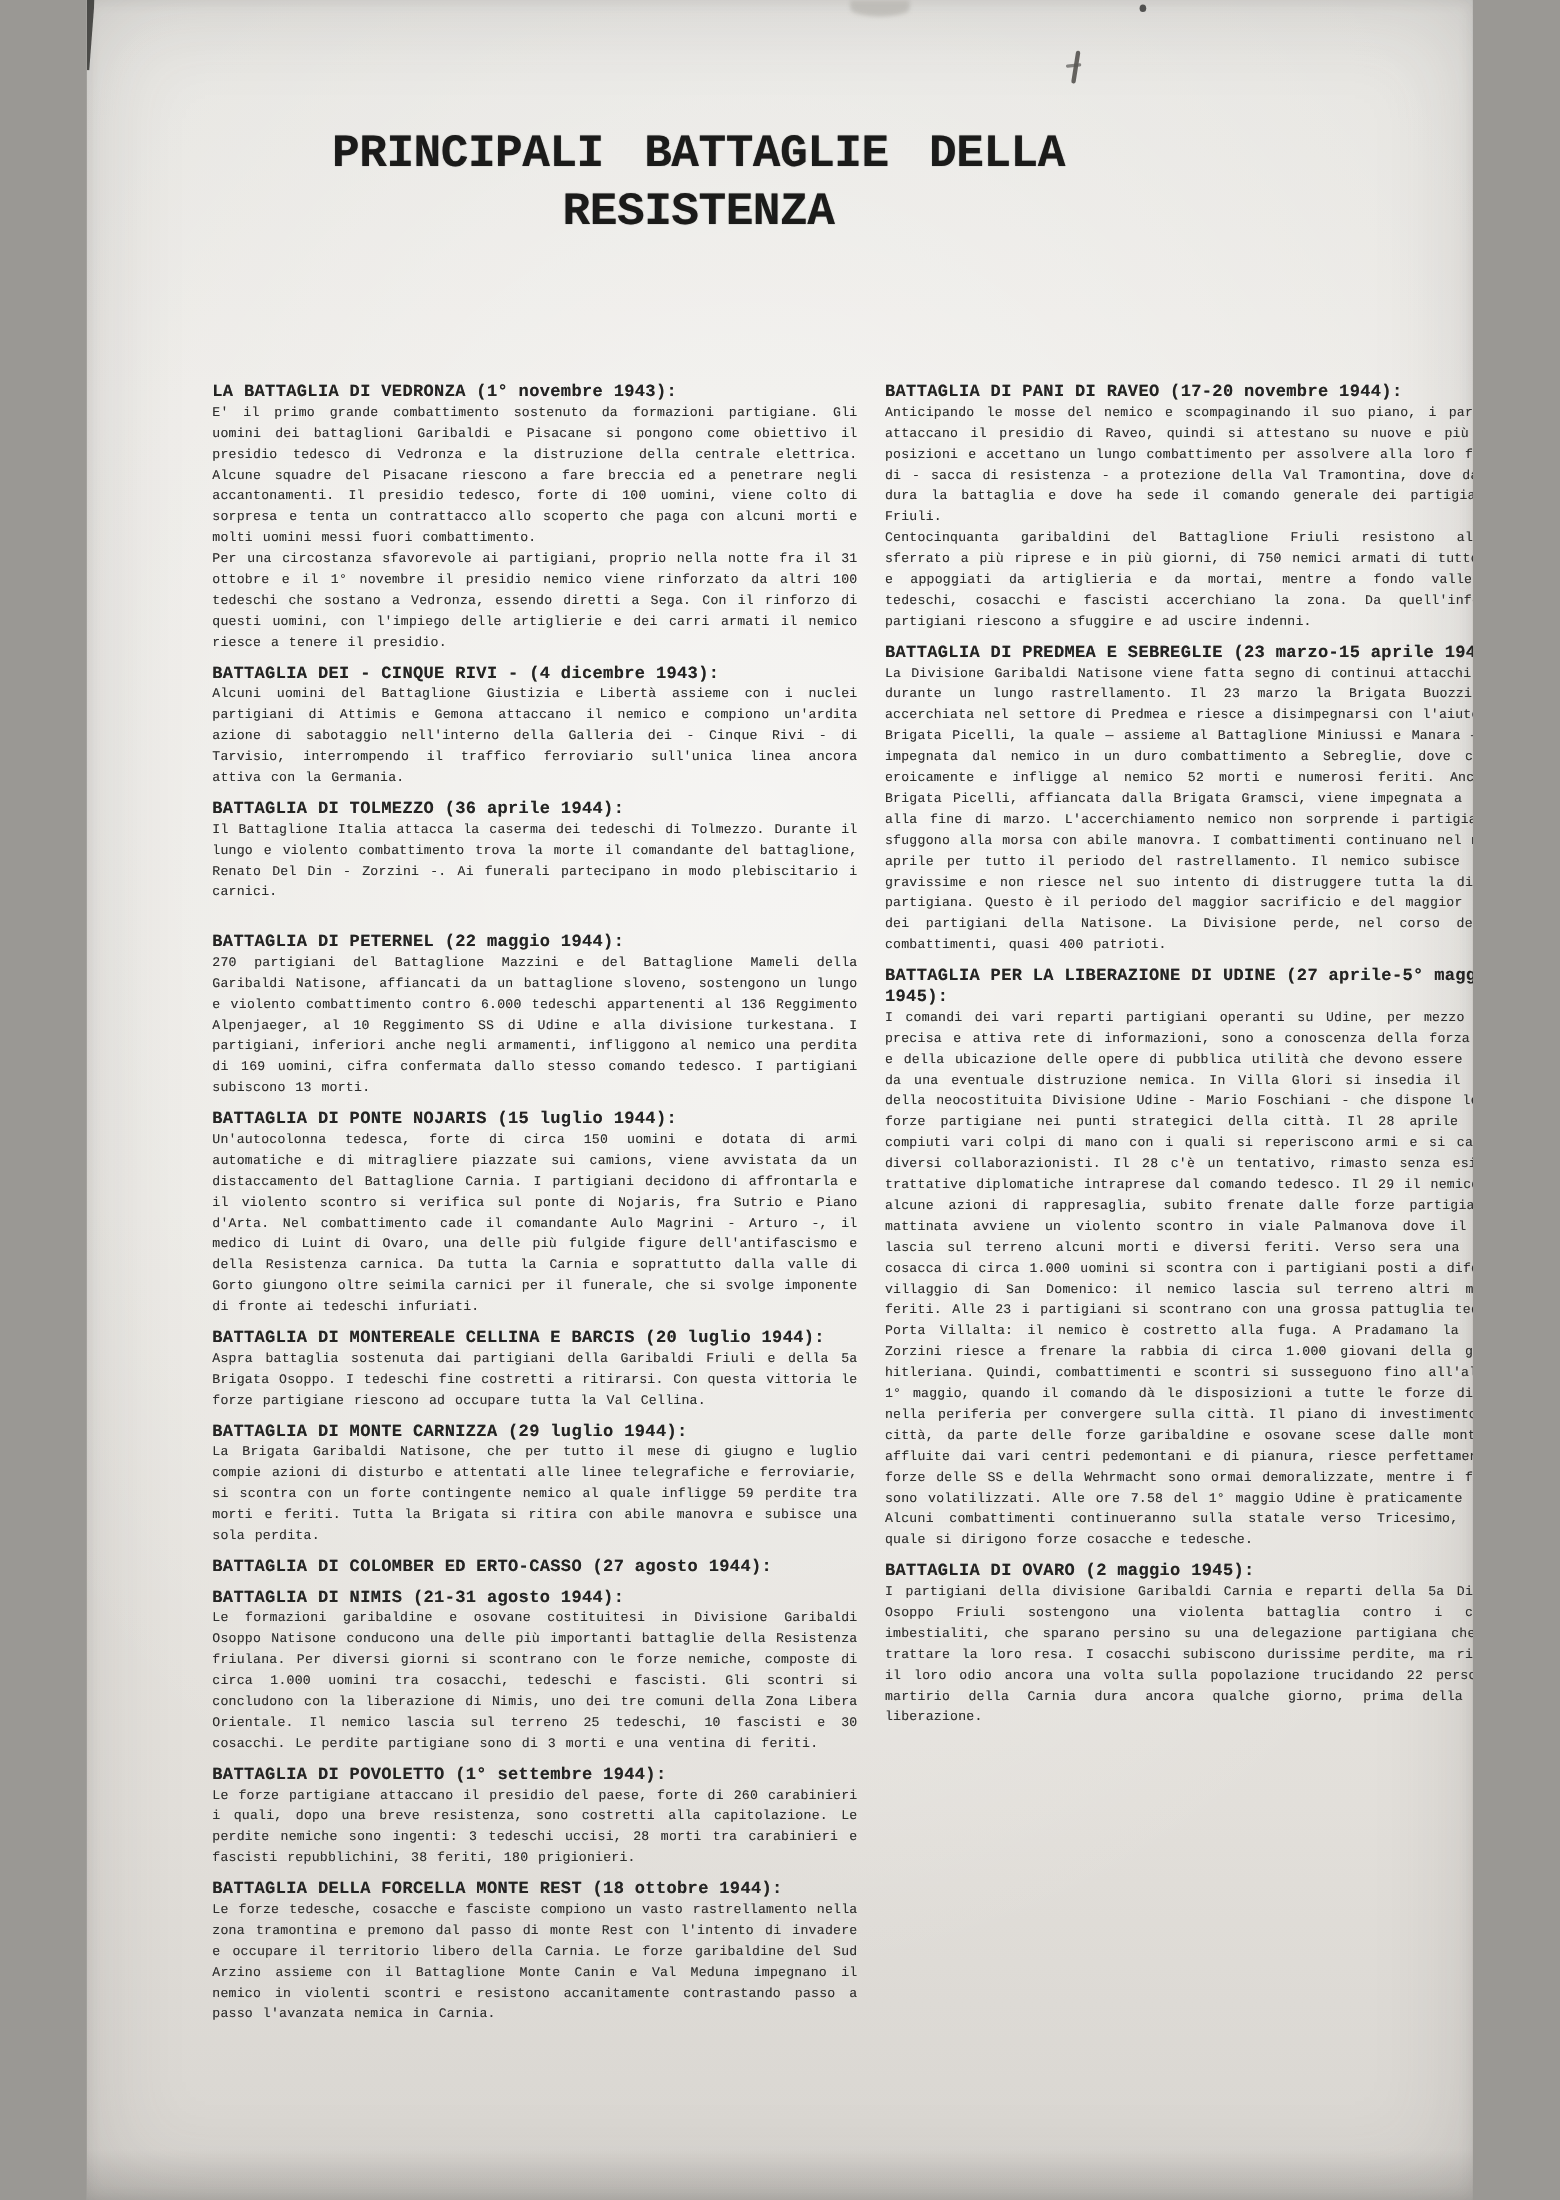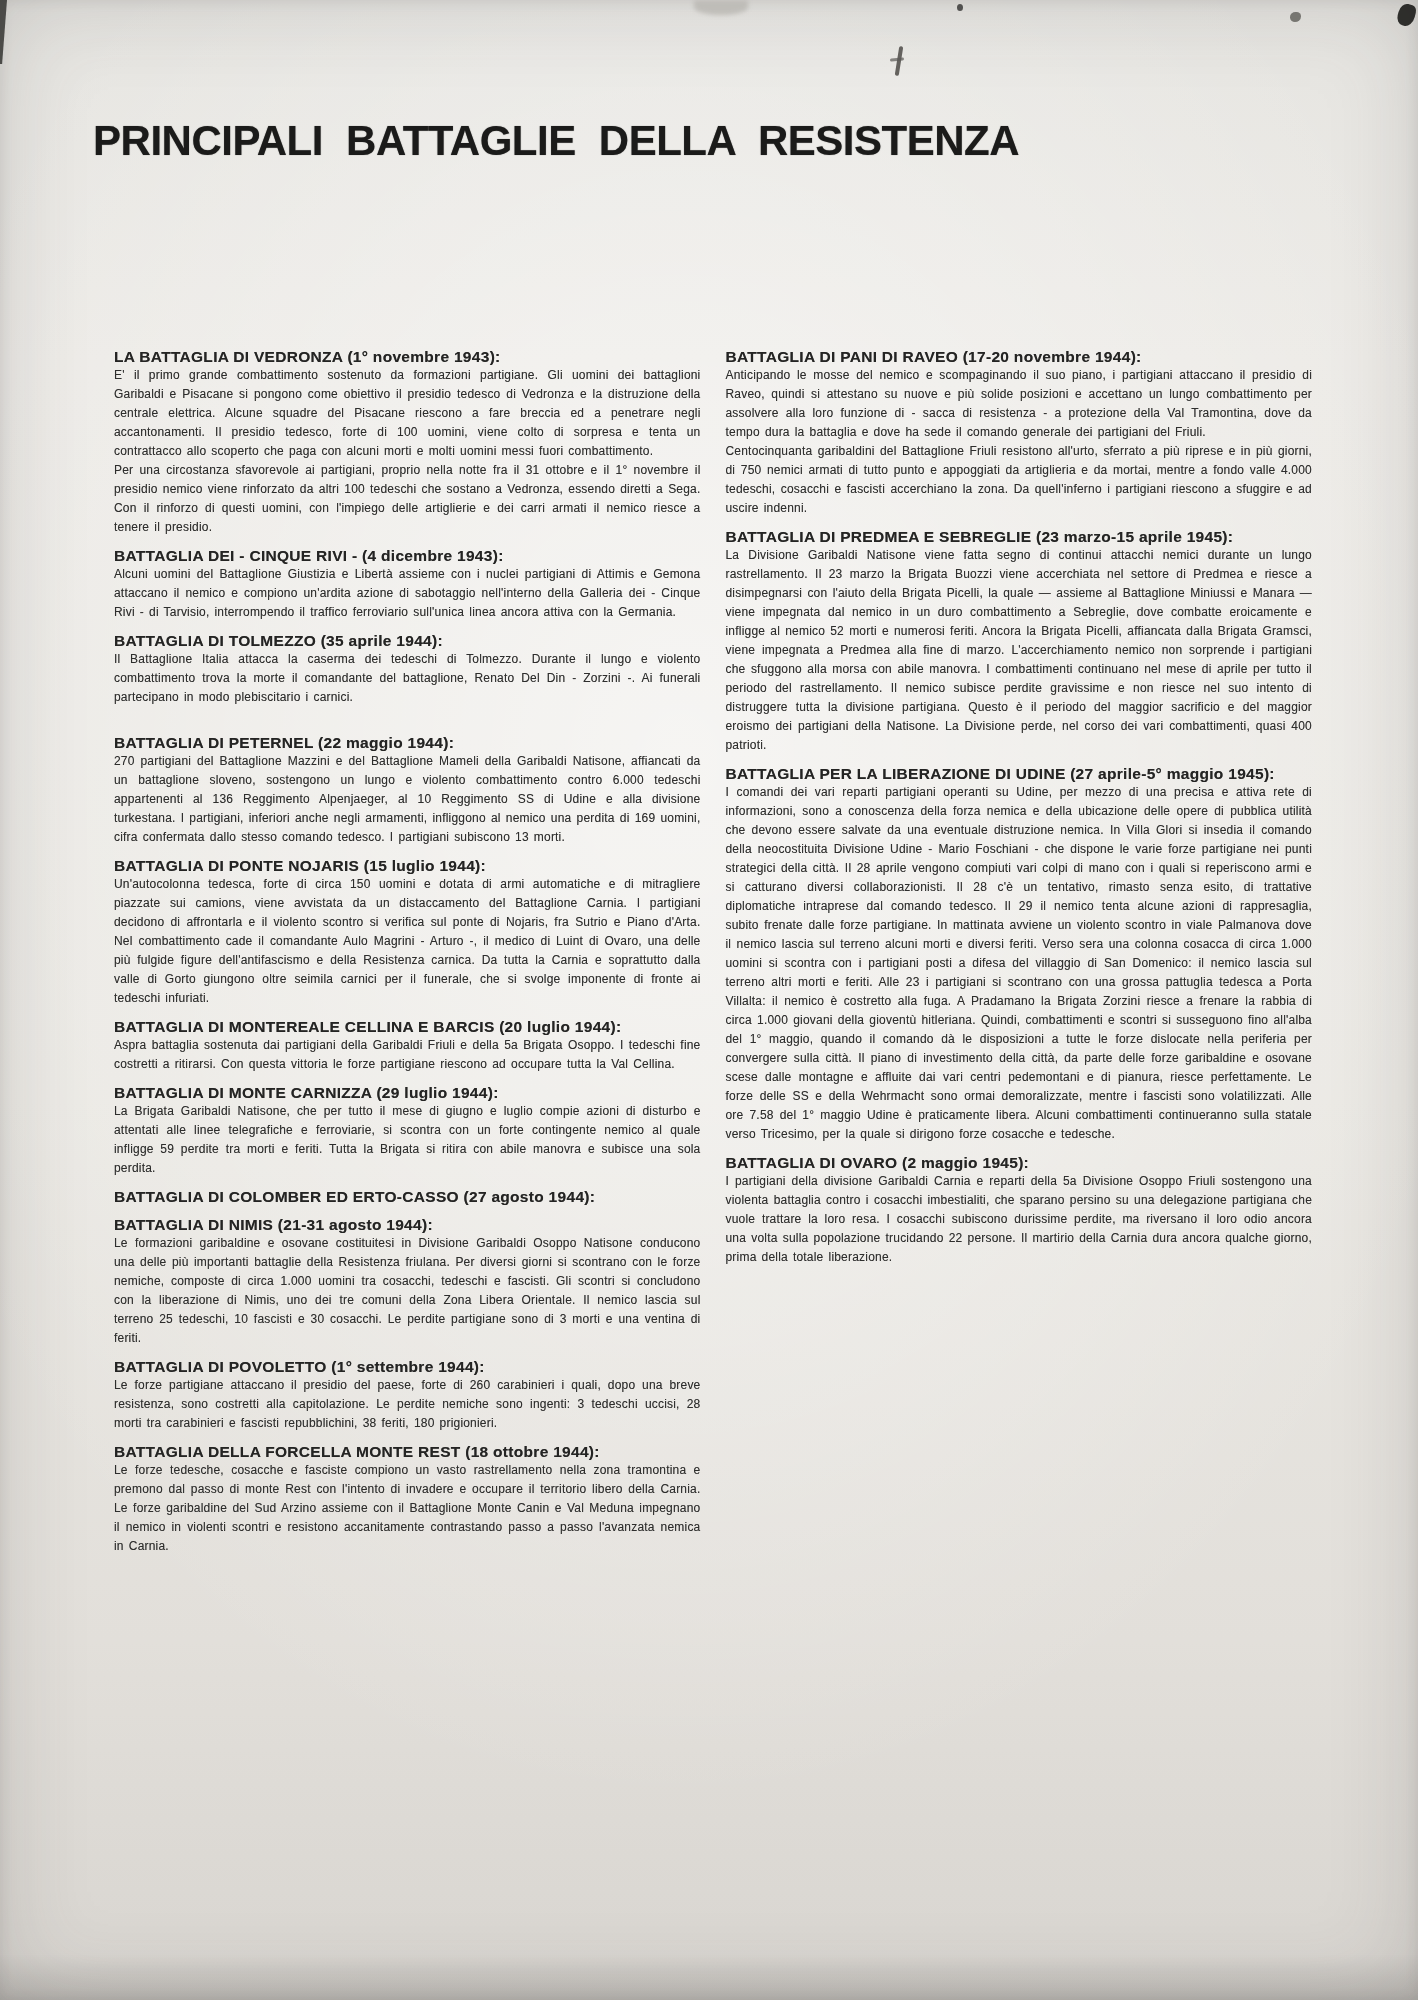--- a/index.html
+++ b/index.html
@@ -1,21 +1,21 @@
 <!DOCTYPE html>
 <html><head>
 <meta charset="utf-8">
 <style>
   html,body{margin:0;padding:0;background:#9a9894;}
   .page{
     position:relative;
-    width:1418px;height:2000px;
+    width:1260px;height:2000px;
     margin:0 auto;
     overflow:hidden;
-    font-family:Liberation Sans, sans-serif;
+    font-family:Liberation Mono, monospace;
     background:
       radial-gradient(ellipse 1200px 1500px at 48% 38%, rgba(255,255,255,0.55) 0%, rgba(255,255,255,0) 70%),
       linear-gradient(180deg,#e6e5e1 0%, #eceae6 18%, #eae8e3 55%, #e2dfda 82%, #d8d5d0 100%);
     box-shadow:inset 0 0 90px rgba(60,58,54,0.18), inset 0 0 14px rgba(60,58,54,0.12);
   }
   
   .mark{position:absolute;pointer-events:none;}
   .mark-corner-tl{left:0;top:0;width:7px;height:64px;background:#2a2a28;
     clip-path:polygon(0 0,100% 0,30% 100%,0 100%);opacity:.8;}
   .mark-top-smudge{left:694px;top:0;width:54px;height:15px;background:#b9b7b2;
@@ -90,21 +90,21 @@
         <section class="battle-section">
           <h2 class="battle-heading">LA BATTAGLIA DI VEDRONZA (1° novembre 1943):</h2>
           <p class="battle-paragraph">E' il primo grande combattimento sostenuto da formazioni partigiane. Gli uomini dei battaglioni Garibaldi e Pisacane si pongono come obiettivo il presidio tedesco di Vedronza e la distruzione della centrale elettrica. Alcune squadre del Pisacane riescono a fare breccia ed a penetrare negli accantonamenti. Il presidio tedesco, forte di 100 uomini, viene colto di sorpresa e tenta un contrattacco allo scoperto che paga con alcuni morti e molti uomini messi fuori combattimento.</p>
           <p class="battle-paragraph">Per una circostanza sfavorevole ai partigiani, proprio nella notte fra il 31 ottobre e il 1° novembre il presidio nemico viene rinforzato da altri 100 tedeschi che sostano a Vedronza, essendo diretti a Sega. Con il rinforzo di questi uomini, con l'impiego delle artiglierie e dei carri armati il nemico riesce a tenere il presidio.</p>
         </section>
         <section class="battle-section">
           <h2 class="battle-heading">BATTAGLIA DEI - CINQUE RIVI - (4 dicembre 1943):</h2>
           <p class="battle-paragraph">Alcuni uomini del Battaglione Giustizia e Libertà assieme con i nuclei partigiani di Attimis e Gemona attaccano il nemico e compiono un'ardita azione di sabotaggio nell'interno della Galleria dei - Cinque Rivi - di Tarvisio, interrompendo il traffico ferroviario sull'unica linea ancora attiva con la Germania.</p>
         </section>
         <section class="battle-section">
-          <h2 class="battle-heading">BATTAGLIA DI TOLMEZZO (35 aprile 1944):</h2>
+          <h2 class="battle-heading">BATTAGLIA DI TOLMEZZO (36 aprile 1944):</h2>
           <p class="battle-paragraph">Il Battaglione Italia attacca la caserma dei tedeschi di Tolmezzo. Durante il lungo e violento combattimento trova la morte il comandante del battaglione, Renato Del Din - Zorzini -. Ai funerali partecipano in modo plebiscitario i carnici.</p>
         </section>
         <section class="battle-section">
           <h2 class="battle-heading">BATTAGLIA DI PETERNEL (22 maggio 1944):</h2>
           <p class="battle-paragraph">270 partigiani del Battaglione Mazzini e del Battaglione Mameli della Garibaldi Natisone, affiancati da un battaglione sloveno, sostengono un lungo e violento combattimento contro 6.000 tedeschi appartenenti al 136 Reggimento Alpenjaeger, al 10 Reggimento SS di Udine e alla divisione turkestana. I partigiani, inferiori anche negli armamenti, infliggono al nemico una perdita di 169 uomini, cifra confermata dallo stesso comando tedesco. I partigiani subiscono 13 morti.</p>
         </section>
         <section class="battle-section">
           <h2 class="battle-heading">BATTAGLIA DI PONTE NOJARIS (15 luglio 1944):</h2>
           <p class="battle-paragraph">Un'autocolonna tedesca, forte di circa 150 uomini e dotata di armi automatiche e di mitragliere piazzate sui camions, viene avvistata da un distaccamento del Battaglione Carnia. I partigiani decidono di affrontarla e il violento scontro si verifica sul ponte di Nojaris, fra Sutrio e Piano d'Arta. Nel combattimento cade il comandante Aulo Magrini - Arturo -, il medico di Luint di Ovaro, una delle più fulgide figure dell'antifascismo e della Resistenza carnica. Da tutta la Carnia e soprattutto dalla valle di Gorto giungono oltre seimila carnici per il funerale, che si svolge imponente di fronte ai tedeschi infuriati.</p>
         </section>

